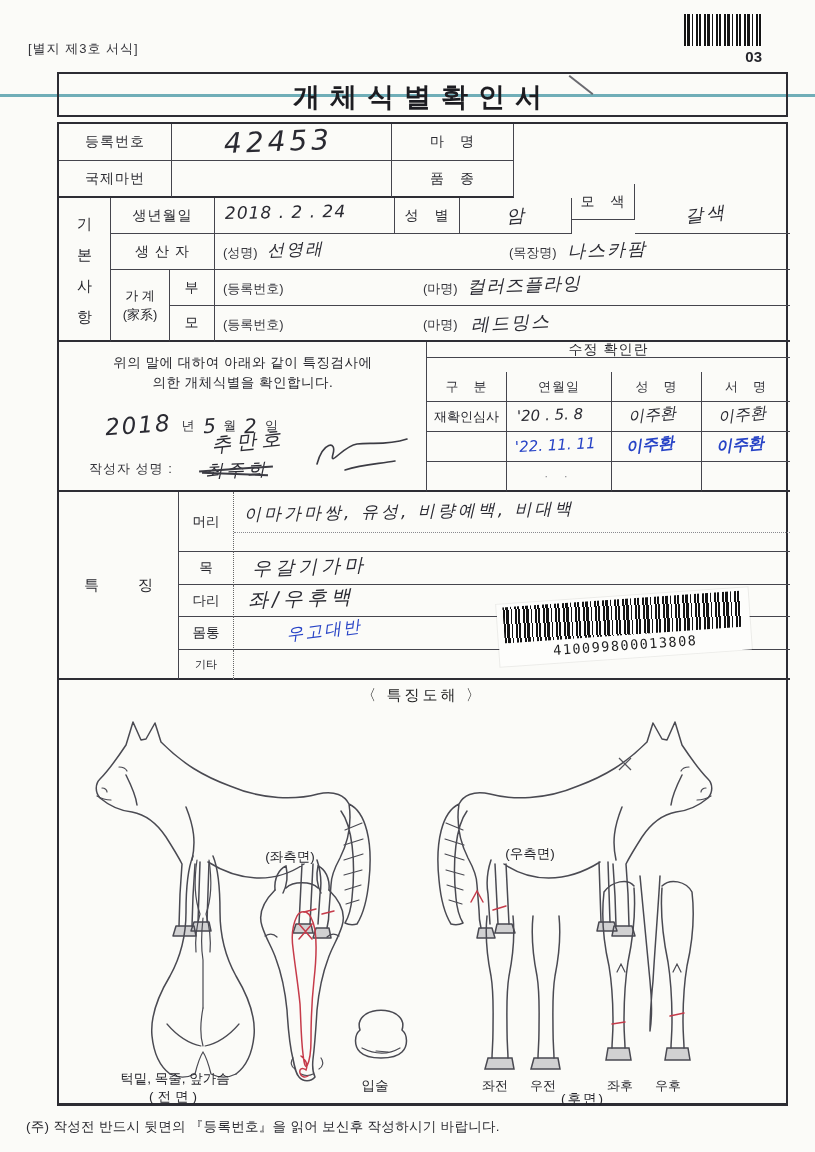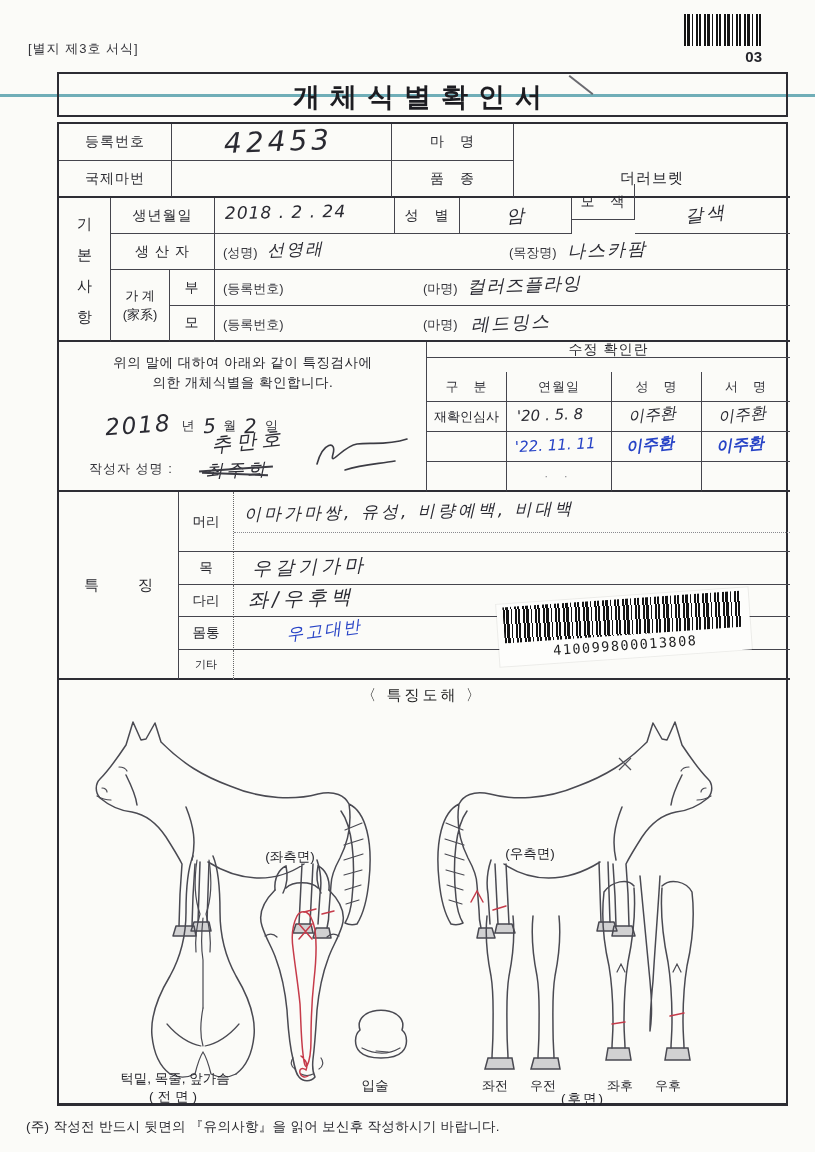--- a/index.html
+++ b/index.html
@@ -36,21 +36,20 @@
   <div class="abs" style="left:57px;top:122px;width:731px;height:984px;border:2px solid #2c2c33;border-bottom-width:3px;">
 
     <div class="abs lbl bR bB" style="left:0;top:0;width:113px;height:37px;">등록번호</div>
     <div class="abs bR bB" style="left:113px;top:0;width:220px;height:37px;">
       <span class="hw" style="position:absolute;left:52px;top:1px;font-size:28px;letter-spacing:4px;transform:rotate(-2deg);">42453</span>
     </div>
     <div class="abs lbl bR bB" style="left:333px;top:0;width:122px;height:37px;">마　명</div>
     <div class="abs lbl bR bB2" style="left:0;top:37px;width:113px;height:37px;">국제마번</div>
     <div class="abs bR bB2" style="left:113px;top:37px;width:220px;height:37px;"></div>
     <div class="abs lbl bR bB2" style="left:333px;top:37px;width:122px;height:37px;">품　종</div>
-    <div class="abs ctr bB2" style="left:455px;top:37px;width:276px;height:37px;font-size:15px;letter-spacing:1px;">더러브렛</div>
 
     <div class="abs bR bB2" style="left:0;top:74px;width:52px;height:144px;text-align:center;padding-top:10px;font-size:15px;line-height:31px;">
       <div>기</div>
       <div>본</div>
       <div>사</div>
       <div>항</div>
     </div>
     <div class="abs lbl bR bB" style="left:52px;top:74px;width:104px;height:36px;">생년월일</div>
     <div class="abs bR bB" style="left:156px;top:74px;width:180px;height:36px;">
       <span class="hw" style="position:absolute;left:10px;top:4px;font-size:17px;letter-spacing:1px;transform:rotate(-1deg);">2018 . 2 . 24</span>
@@ -254,15 +253,15 @@
   <div class="abs" style="left:468px;top:845px;width:124px;text-align:center;font-size:13.5px;">(우측면)</div>
   <div class="abs" style="left:90px;top:1070px;width:170px;text-align:center;font-size:13.5px;">턱밑, 목줄, 앞가슴</div>
   <div class="abs" style="left:90px;top:1088px;width:170px;text-align:center;font-size:13.5px;letter-spacing:4px;">(전면)</div>
   <div class="abs" style="left:345px;top:1077px;width:60px;text-align:center;font-size:13.5px;">입술</div>
   <div class="abs" style="left:476px;top:1077px;width:38px;text-align:center;font-size:13px;">좌전</div>
   <div class="abs" style="left:524px;top:1077px;width:38px;text-align:center;font-size:13px;">우전</div>
   <div class="abs" style="left:601px;top:1077px;width:38px;text-align:center;font-size:13px;">좌후</div>
   <div class="abs" style="left:649px;top:1077px;width:38px;text-align:center;font-size:13px;">우후</div>
   <div class="abs" style="left:548px;top:1090px;width:70px;text-align:center;font-size:13.5px;letter-spacing:2px;">(후면)</div>
 
-  <div class="abs" style="left:26px;top:1118px;width:760px;font-size:13.5px;letter-spacing:0.3px;color:#2b2b31;">(주) 작성전 반드시 뒷면의 『유의사항』을 읽어 보신후 작성하시기 바랍니다.</div>
+  <div class="abs" style="left:26px;top:1118px;width:760px;font-size:13.5px;letter-spacing:0.3px;color:#2b2b31;">(주) 작성전 반드시 뒷면의 『등록번호』을 읽어 보신후 작성하시기 바랍니다.</div>
 
 </div>
 
 </body></html>

